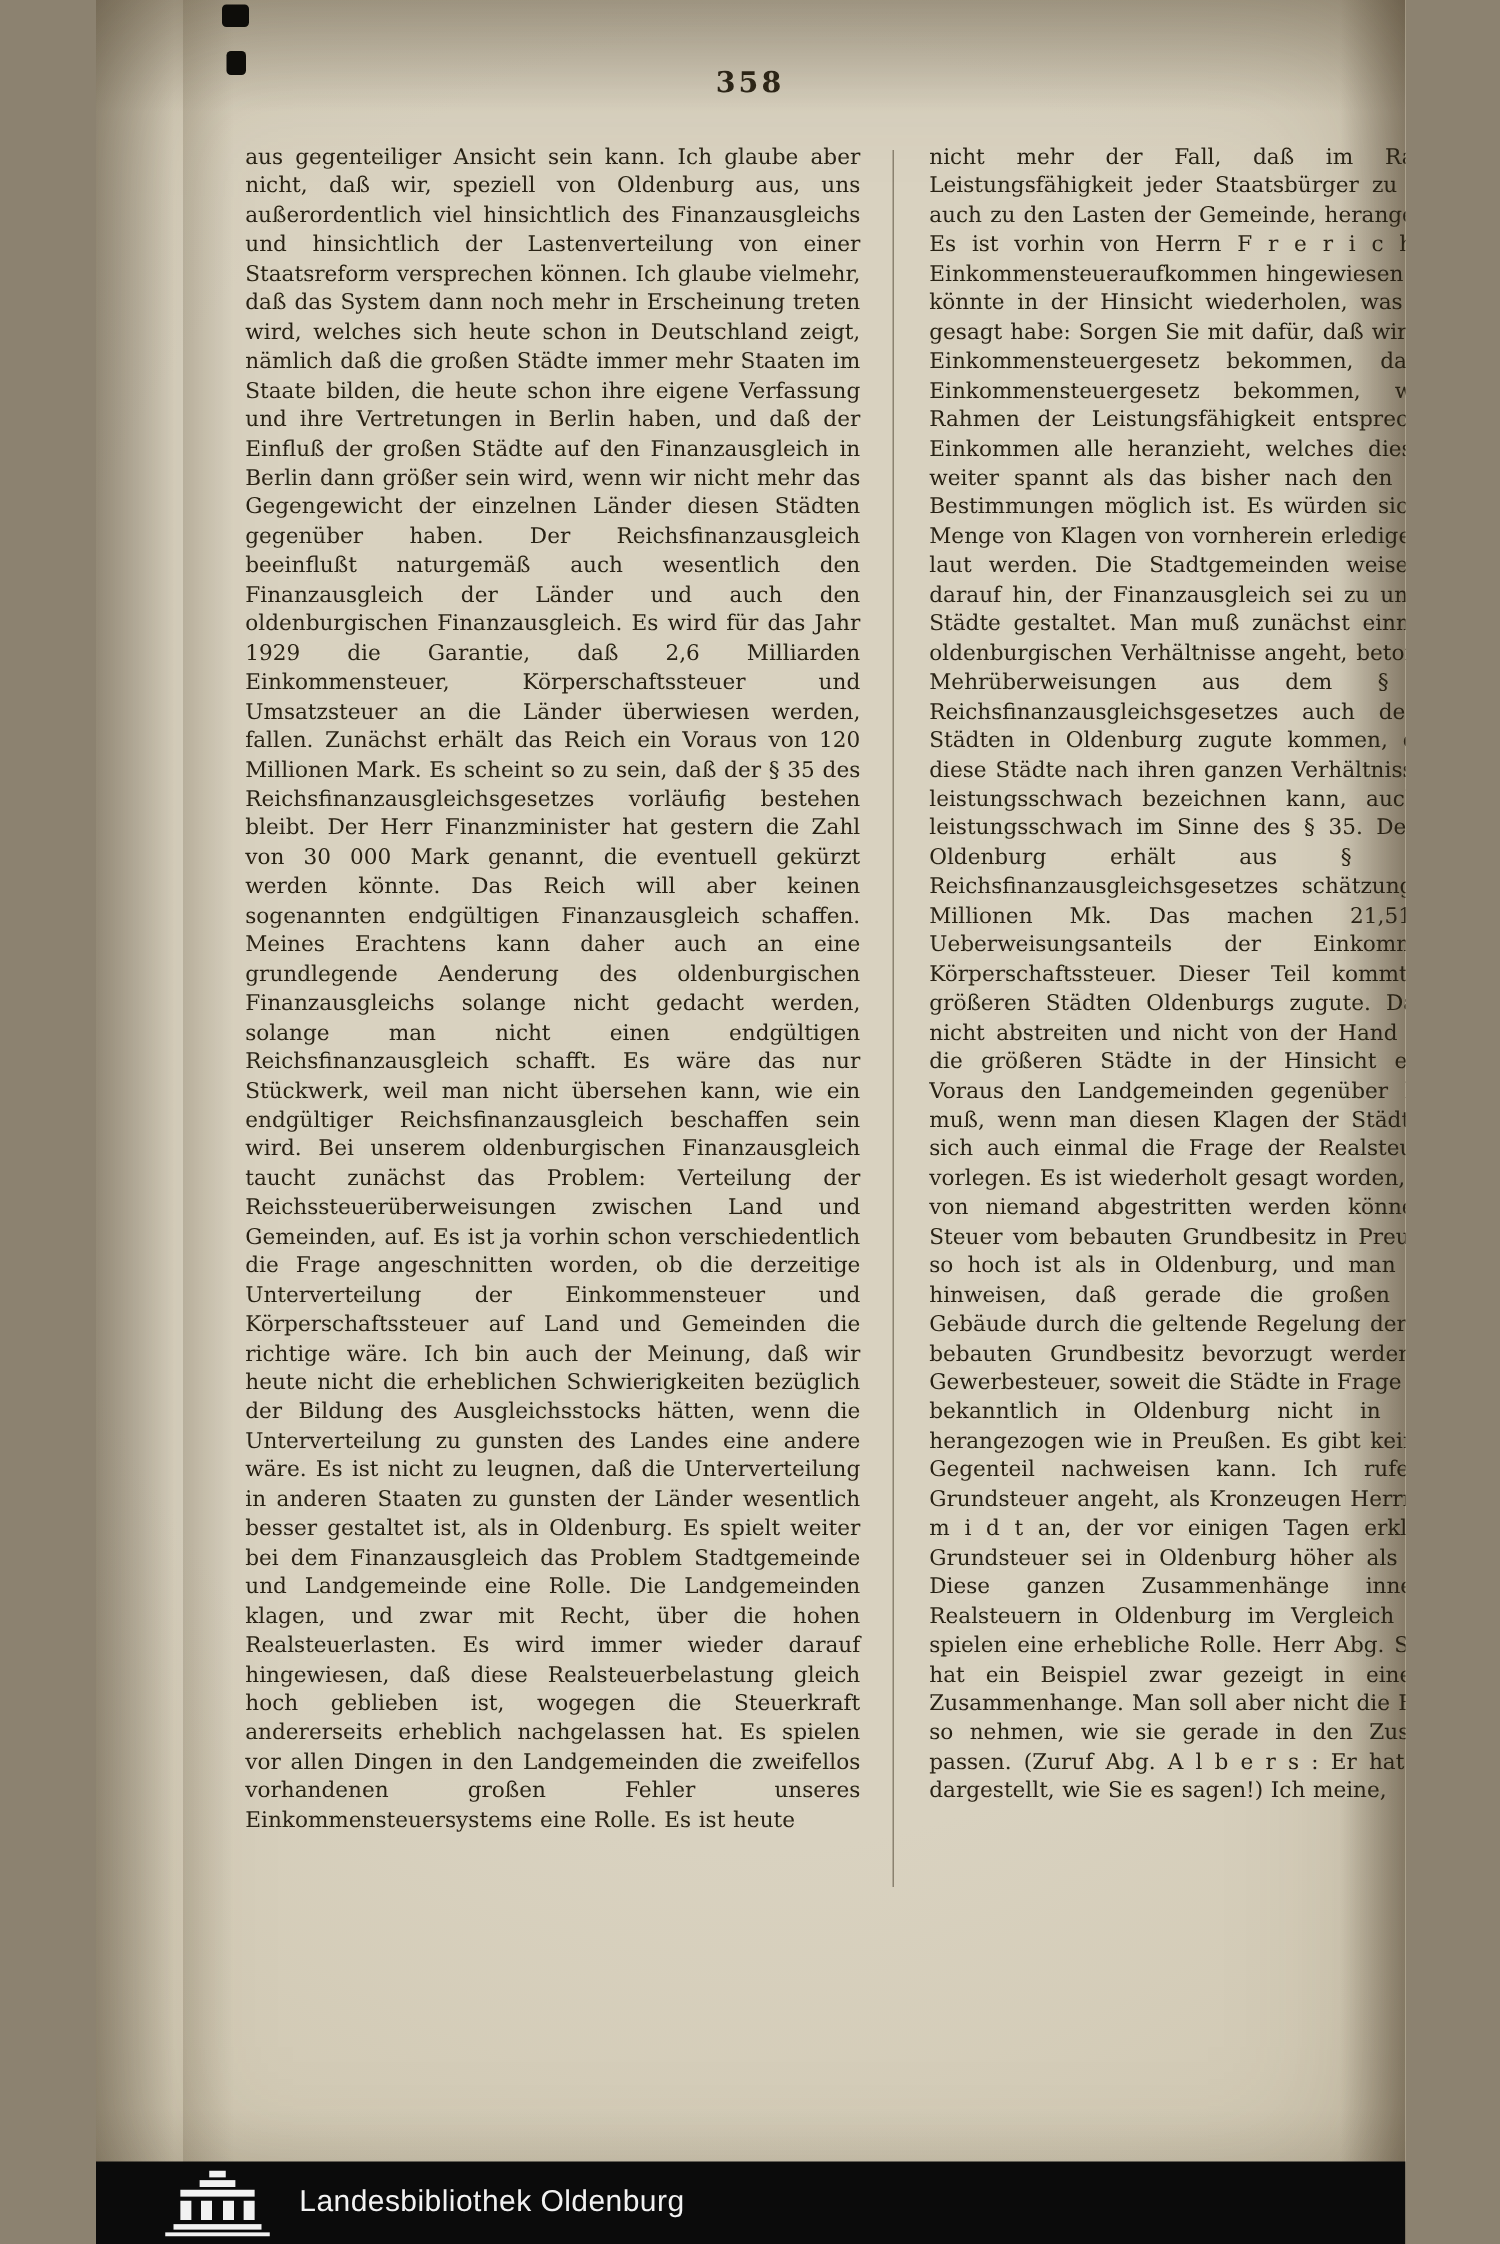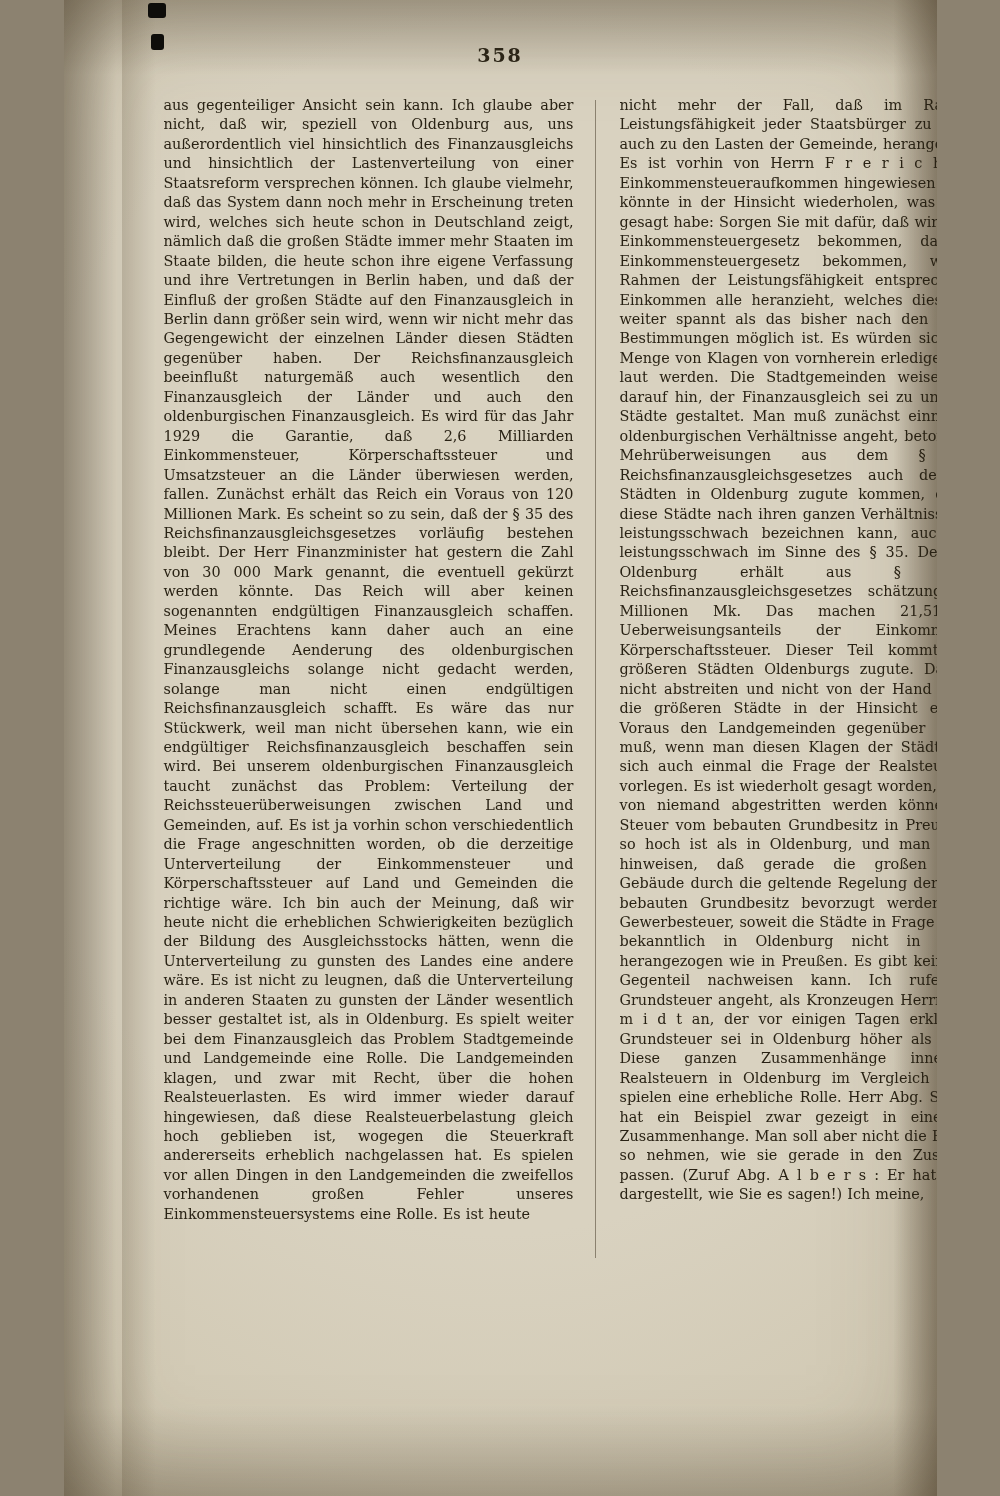--- a/index.html
+++ b/index.html
@@ -111,14 +111,30 @@
 
   <div class="page-number">358</div>
 
   <div class="columns">
     <div class="text-col">aus gegenteiliger Ansicht sein kann. Ich glaube aber nicht, daß wir, speziell von Oldenburg aus, uns außerordentlich viel hinsichtlich des Finanzausgleichs und hinsichtlich der Lastenverteilung von einer Staatsreform versprechen können. Ich glaube vielmehr, daß das System dann noch mehr in Erscheinung treten wird, welches sich heute schon in Deutschland zeigt, nämlich daß die großen Städte immer mehr Staaten im Staate bilden, die heute schon ihre eigene Verfassung und ihre Vertretungen in Berlin haben, und daß der Einfluß der großen Städte auf den Finanzausgleich in Berlin dann größer sein wird, wenn wir nicht mehr das Gegengewicht der einzelnen Länder diesen Städten gegenüber haben. Der Reichsfinanzausgleich beeinflußt naturgemäß auch wesentlich den Finanzausgleich der Länder und auch den oldenburgischen Finanzausgleich. Es wird für das Jahr 1929 die Garantie, daß 2,6 Milliarden Einkommensteuer, Körperschaftssteuer und Umsatzsteuer an die Länder überwiesen werden, fallen. Zunächst erhält das Reich ein Voraus von 120 Millionen Mark. Es scheint so zu sein, daß der § 35 des Reichsfinanzausgleichsgesetzes vorläufig bestehen bleibt. Der Herr Finanzminister hat gestern die Zahl von 30 000 Mark genannt, die eventuell gekürzt werden könnte. Das Reich will aber keinen sogenannten endgültigen Finanzausgleich schaffen. Meines Erachtens kann daher auch an eine grundlegende Aenderung des oldenburgischen Finanzausgleichs solange nicht gedacht werden, solange man nicht einen endgültigen Reichsfinanzausgleich schafft. Es wäre das nur Stückwerk, weil man nicht übersehen kann, wie ein endgültiger Reichsfinanzausgleich beschaffen sein wird. Bei unserem oldenburgischen Finanzausgleich taucht zunächst das Problem: Verteilung der Reichssteuerüberweisungen zwischen Land und Gemeinden, auf. Es ist ja vorhin schon verschiedentlich die Frage angeschnitten worden, ob die derzeitige Unterverteilung der Einkommensteuer und Körperschaftssteuer auf Land und Gemeinden die richtige wäre. Ich bin auch der Meinung, daß wir heute nicht die erheblichen Schwierigkeiten bezüglich der Bildung des Ausgleichsstocks hätten, wenn die Unterverteilung zu gunsten des Landes eine andere wäre. Es ist nicht zu leugnen, daß die Unterverteilung in anderen Staaten zu gunsten der Länder wesentlich besser gestaltet ist, als in Oldenburg. Es spielt weiter bei dem Finanzausgleich das Problem Stadtgemeinde und Landgemeinde eine Rolle. Die Landgemeinden klagen, und zwar mit Recht, über die hohen Realsteuerlasten. Es wird immer wieder darauf hingewiesen, daß diese Realsteuerbelastung gleich hoch geblieben ist, wogegen die Steuerkraft andererseits erheblich nachgelassen hat. Es spielen vor allen Dingen in den Landgemeinden die zweifellos vorhandenen großen Fehler unseres Einkommensteuersystems eine Rolle. Es ist heute</div>
     <div class="text-col">nicht mehr der Fall, daß im Rahmen der Leistungsfähigkeit jeder Staatsbürger zu den Lasten, auch zu den Lasten der Gemeinde, herangezogen wird. Es ist vorhin von Herrn F r e r i c h s auf das Einkommensteueraufkommen hingewiesen worden. Ich könnte in der Hinsicht wiederholen, was ich gestern gesagt habe: Sorgen Sie mit dafür, daß wir ein anderes Einkommensteuergesetz bekommen, daß wir ein Einkommensteuergesetz bekommen, welches im Rahmen der Leistungsfähigkeit entsprechend ihrem Einkommen alle heranzieht, welches diesen Rahmen weiter spannt als das bisher nach den gesetzlichen Bestimmungen möglich ist. Es würden sich dann eine Menge von Klagen von vornherein erledigen, die heute laut werden. Die Stadtgemeinden weisen ihrerseits darauf hin, der Finanzausgleich sei zu ungunsten der Städte gestaltet. Man muß zunächst einmal, was die oldenburgischen Verhältnisse angeht, betonen, daß die Mehrüberweisungen aus dem § 35 des Reichsfinanzausgleichsgesetzes auch den größeren Städten in Oldenburg zugute kommen, obwohl man diese Städte nach ihren ganzen Verhältnissen nicht als leistungsschwach bezeichnen kann, auch nicht als leistungsschwach im Sinne des § 35. Der Landesteil Oldenburg erhält aus § 35 des Reichsfinanzausgleichsgesetzes schätzungsweise 2,5 Millionen Mk. Das machen 21,51 % des Ueberweisungsanteils der Einkommen- und Körperschaftssteuer. Dieser Teil kommt auch den größeren Städten Oldenburgs zugute. Das läßt sich nicht abstreiten und nicht von der Hand weisen, daß die größeren Städte in der Hinsicht ein gewisses Voraus den Landgemeinden gegenüber haben. Man muß, wenn man diesen Klagen der Städte nachgeht, sich auch einmal die Frage der Realsteuerbelastung vorlegen. Es ist wiederholt gesagt worden, und es wird von niemand abgestritten werden können, daß die Steuer vom bebauten Grundbesitz in Preußen doppelt so hoch ist als in Oldenburg, und man muß darauf hinweisen, daß gerade die großen städtischen Gebäude durch die geltende Regelung der Steuer vom bebauten Grundbesitz bevorzugt werden. Auch die Gewerbesteuer, soweit die Städte in Frage kommen, ist bekanntlich in Oldenburg nicht in dem Maße herangezogen wie in Preußen. Es gibt keinen, der das Gegenteil nachweisen kann. Ich rufe, was die Grundsteuer angeht, als Kronzeugen Herrn Abg. S c h m i d t an, der vor einigen Tagen erklärt hat, die Grundsteuer sei in Oldenburg höher als in Preußen. Diese ganzen Zusammenhänge innerhalb der Realsteuern in Oldenburg im Vergleich zu Preußen spielen eine erhebliche Rolle. Herr Abg. S c h m i d t hat ein Beispiel zwar gezeigt in einem anderen Zusammenhange. Man soll aber nicht die Beispiele nur so nehmen, wie sie gerade in den Zusammenhang passen. (Zuruf Abg. A l b e r s : Er hat es nicht so dargestellt, wie Sie es sagen!) Ich meine,</div>
   </div>
 
   <div class="col-divider"></div>
 
+  <div class="footer-band">
+    <svg class="footer-logo" viewBox="0 0 80 48" xmlns="http://www.w3.org/2000/svg" aria-hidden="true">
+      <g fill="#f2f2f2">
+        <rect x="34" y="0" width="12" height="5"></rect>
+        <rect x="27" y="7" width="26" height="5"></rect>
+        <rect x="13" y="14" width="54" height="5"></rect>
+        <rect x="13" y="22" width="8" height="14"></rect>
+        <rect x="28" y="22" width="8" height="14"></rect>
+        <rect x="44" y="22" width="8" height="14"></rect>
+        <rect x="59" y="22" width="8" height="14"></rect>
+        <rect x="8" y="39" width="64" height="4"></rect>
+        <rect x="2" y="45" width="76" height="3"></rect>
+      </g>
+    </svg>
+    <span class="footer-text">Landesbibliothek Oldenburg</span>
+  </div>
 
 </div>
 
 </body></html>

